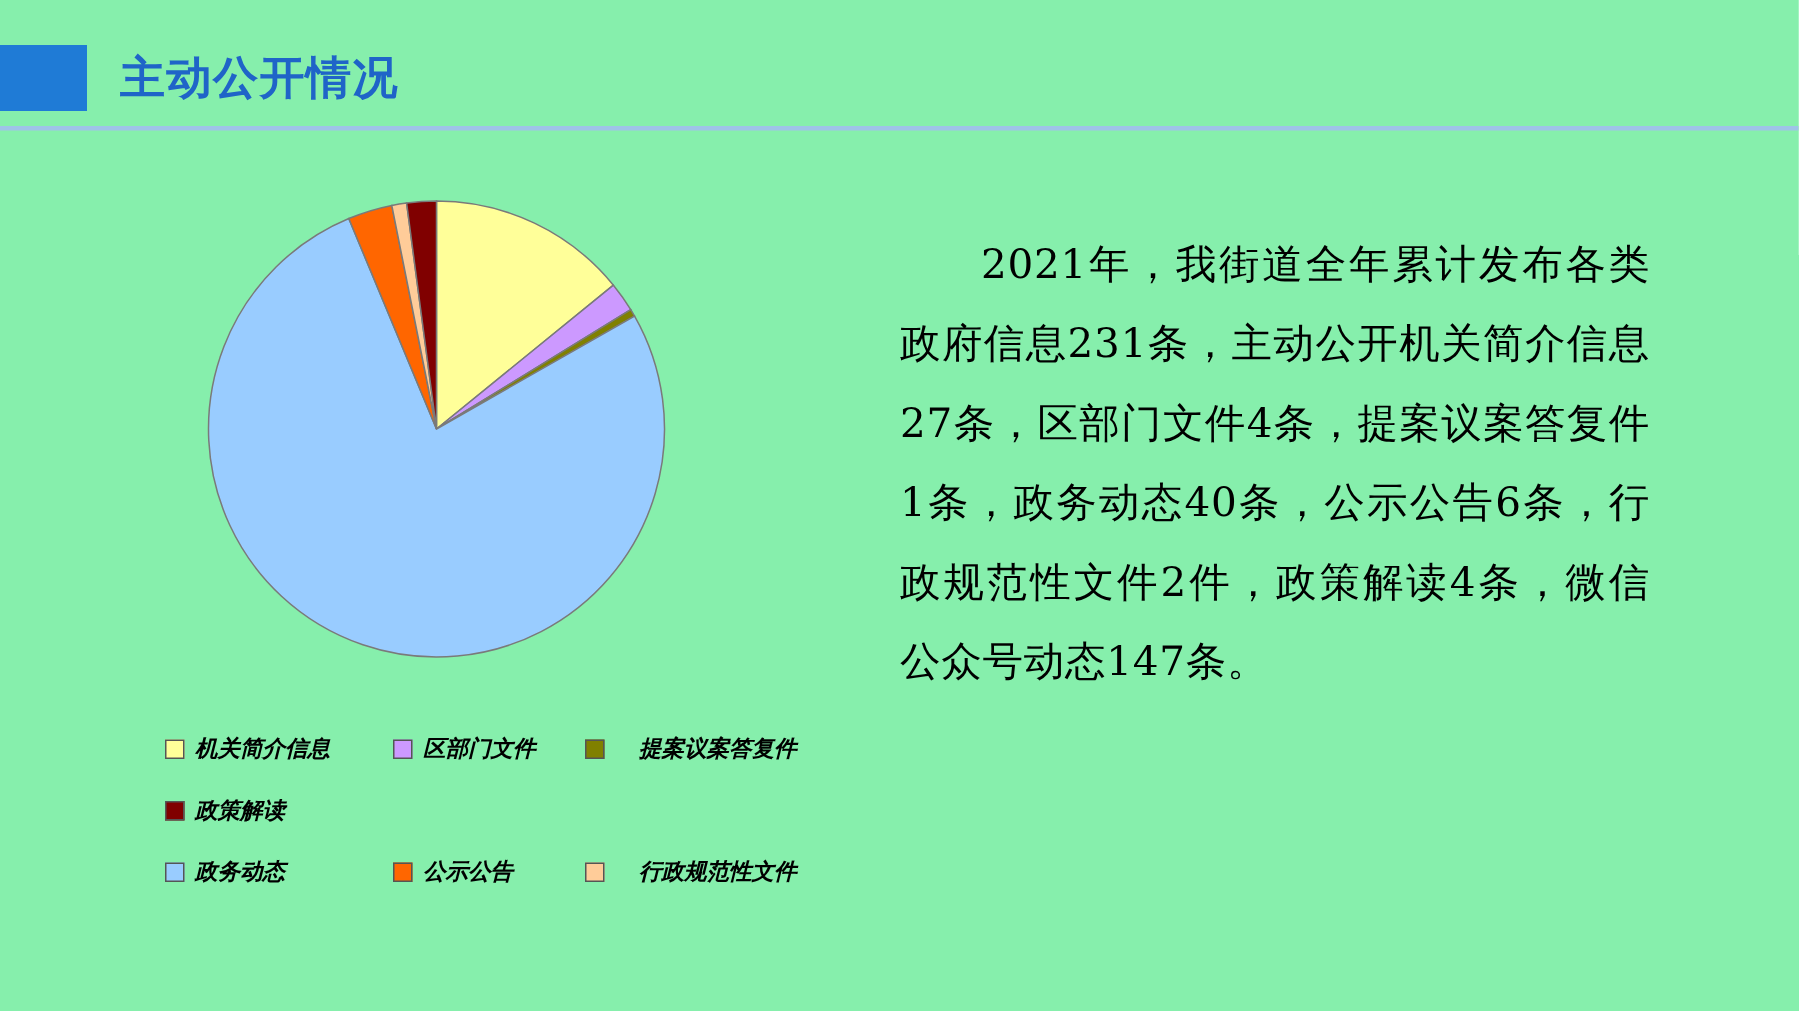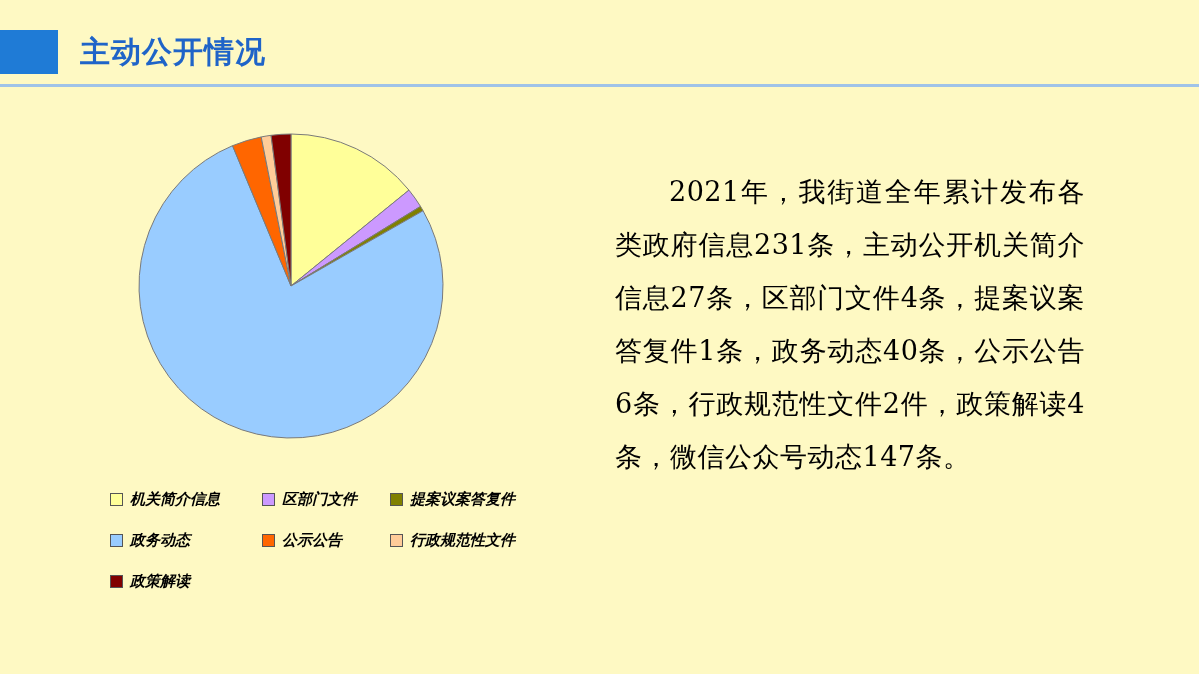--- a/index.html
+++ b/index.html
@@ -10,21 +10,21 @@
     width: 1199px;
     height: 674px;
     background: #ffffff;
     font-family: "Liberation Sans", sans-serif;
     overflow: hidden;
     position: relative;
   }
   .slide {
     position: absolute;
     inset: 0;
-    background: #fef9c3;
+    background: #86efac;
   }
   
   .header {
     position: absolute;
     left: 0;
     top: 18px;
     width: 1199px;
     height: 68px;
   }
   .header-bar {
@@ -99,36 +99,36 @@
   }
   .legend-item .swatch {
     width: 11px;
     height: 11px;
     border: 1px solid #555;
     margin-right: 7px;
     flex: none;
   }
   .legend-col-1 { width: 152px; }
   .legend-col-2 { width: 128px; }
-  .legend-col-3 { width: 160px; }
+  .legend-col-3 { width: 160px; gap: 16px; }
   
   .text-block {
     position: absolute;
     left: 600px;
     top: 150px;
     width: 500px;
     font-family: "DejaVu Serif", "Liberation Serif", serif;
     font-size: 27px;
     line-height: 53px;
     color: #000000;
     text-align: justify;
     letter-spacing: 0.5px;
   }
   .text-block p {
-    margin: 15px;
+    margin: 0;
     text-indent: 2em;
   }
 </style>
 </head>
 <body>
 
 <div class="slide">
 
   <div class="header">
     <div class="header-bar"></div>
@@ -161,38 +161,38 @@
           <span class="swatch" style="background:#CC99FF"></span>
           <span>区部门文件</span>
         </div>
         <div class="legend-item legend-col-3">
           <span class="swatch" style="background:#808000"></span>
           <span>提案议案答复件</span>
         </div>
       </div>
       <div class="legend-row">
         <div class="legend-item legend-col-1">
+          <span class="swatch" style="background:#800000"></span>
+          <span>政策解读</span>
+        </div>
+      </div>
+      <div class="legend-row">
+        <div class="legend-item legend-col-1">
           <span class="swatch" style="background:#99CCFF"></span>
           <span>政务动态</span>
         </div>
         <div class="legend-item legend-col-2">
           <span class="swatch" style="background:#FF6600"></span>
           <span>公示公告</span>
         </div>
         <div class="legend-item legend-col-3">
           <span class="swatch" style="background:#FFCC99"></span>
           <span>行政规范性文件</span>
         </div>
       </div>
-      <div class="legend-row">
-        <div class="legend-item legend-col-1">
-          <span class="swatch" style="background:#800000"></span>
-          <span>政策解读</span>
-        </div>
-      </div>
     </div>
   </div>
 
   <div class="text-block">
     <p>2021年，我街道全年累计发布各类政府信息231条，主动公开机关简介信息27条，区部门文件4条，提案议案答复件1条，政务动态40条，公示公告6条，行政规范性文件2件，政策解读4条，微信公众号动态147条。</p>
   </div>
 
 </div>
 
 </body></html>

